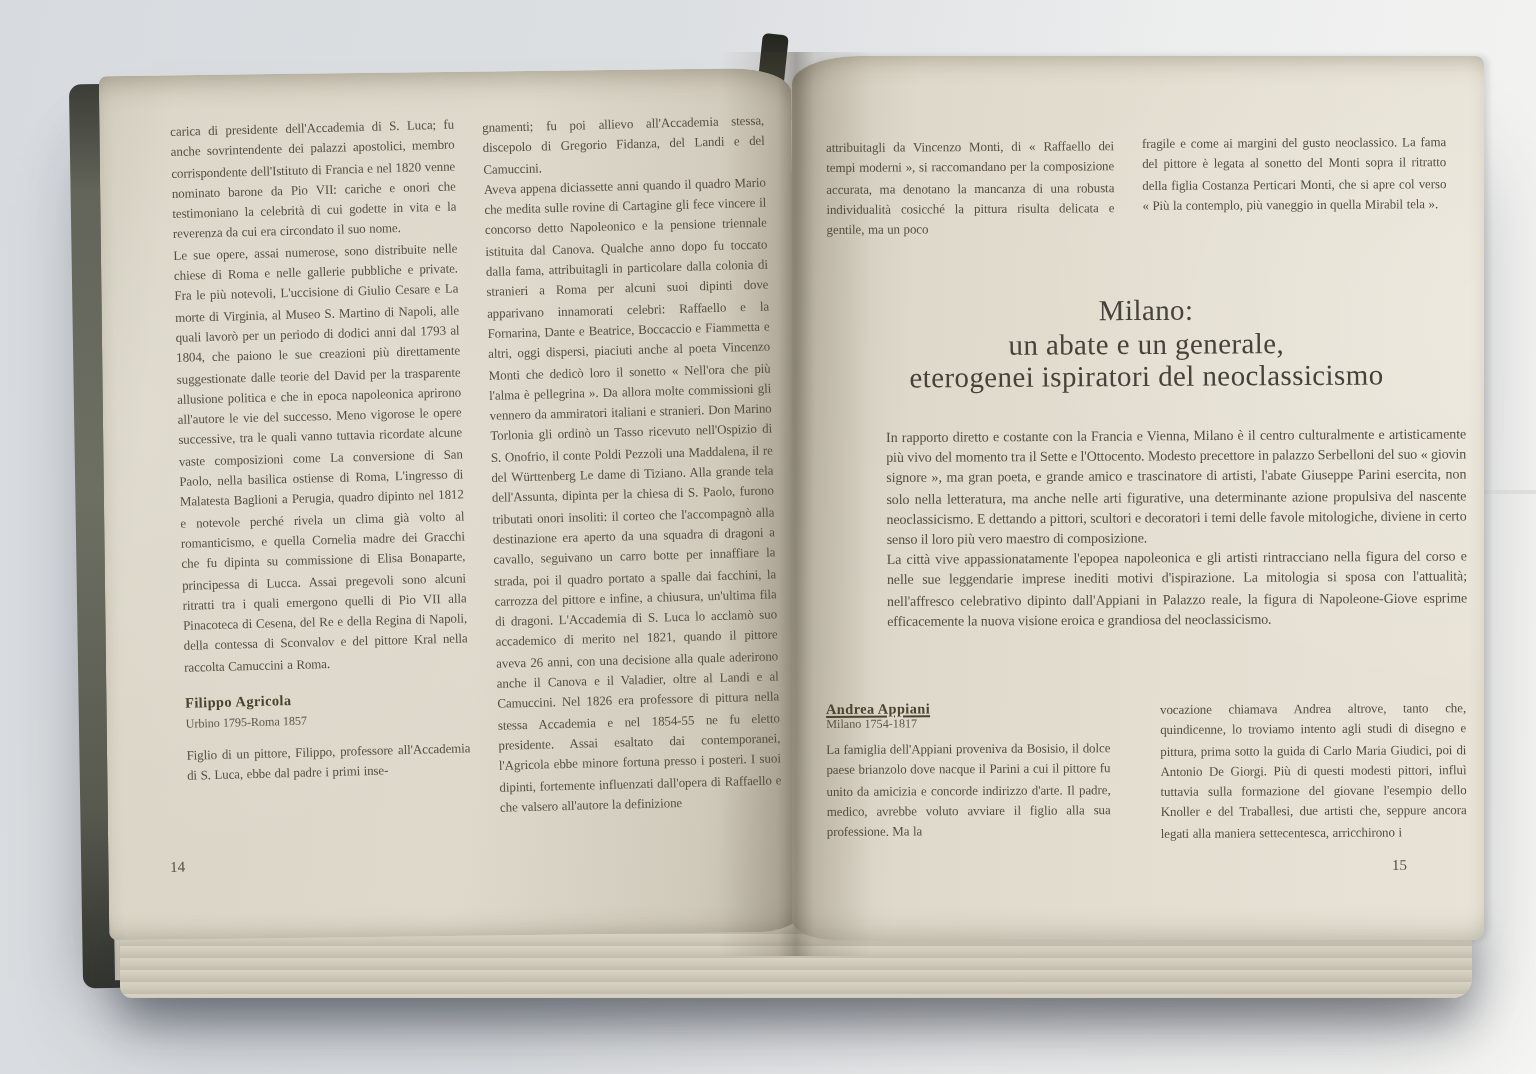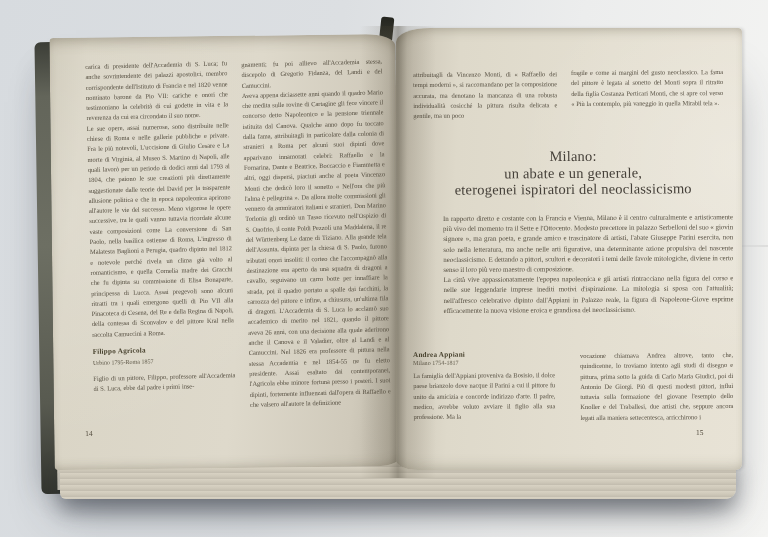--- a/index.html
+++ b/index.html
@@ -99,21 +99,21 @@
     <div>un abate e un generale,</div>
     <div>eterogenei ispiratori del neoclassicismo</div>
   </div>
 
   <div class="txt right-rot" style="left:443px;top:214px;width:290px;height:132px;overflow:hidden;font-size:7px;line-height:10.2px;letter-spacing:-0.05px;">
     <p>In rapporto diretto e costante con la Francia e Vienna, Milano è il centro culturalmente e artisticamente più vivo del momento tra il Sette e l'Ottocento. Modesto precettore in palazzo Serbelloni del suo « giovin signore », ma gran poeta, e grande amico e trascinatore di artisti, l'abate Giuseppe Parini esercita, non solo nella letteratura, ma anche nelle arti figurative, una determinante azione propulsiva del nascente neoclassicismo. E dettando a pittori, scultori e decoratori i temi delle favole mitologiche, diviene in certo senso il loro più vero maestro di composizione.</p>
     <p>La città vive appassionatamente l'epopea napoleonica e gli artisti rintracciano nella figura del corso e nelle sue leggendarie imprese inediti motivi d'ispirazione. La mitologia si sposa con l'attualità; nell'affresco celebrativo dipinto dall'Appiani in Palazzo reale, la figura di Napoleone-Giove esprime efficacemente la nuova visione eroica e grandiosa del neoclassicismo.</p>
   </div>
 
   <div class="txt right-rot" style="left:413px;top:351px;width:142px;height:100px;overflow:hidden;">
-    <div class="entry-h" style="margin-top:0;">Andrea Appiani</div>
+    <div class="entry-h" style="margin-top:0;text-decoration:underline;">Andrea Appiani</div>
     <div class="entry-s">Milano 1754-1817</div>
     <p class="body-txt" style="position:static;">La famiglia dell'Appiani proveniva da Bosisio, il dolce paese brianzolo dove nacque il Parini a cui il pittore fu unito da amicizia e concorde indirizzo d'arte. Il padre, medico, avrebbe voluto avviare il figlio alla sua professione. Ma la</p>
   </div>
 
   <div class="txt body-txt right-rot" style="left:580px;top:351px;width:153px;height:92px;overflow:hidden;">
     <p>vocazione chiamava Andrea altrove, tanto che, quindicenne, lo troviamo intento agli studi di disegno e pittura, prima sotto la guida di Carlo Maria Giudici, poi di Antonio De Giorgi. Più di questi modesti pittori, influì tuttavia sulla formazione del giovane l'esempio dello Knoller e del Traballesi, due artisti che, seppure ancora legati alla maniera settecentesca, arricchirono i</p>
   </div>
 
   <div class="pagenum right-rot" style="left:696px;top:428px;">15</div>
 

